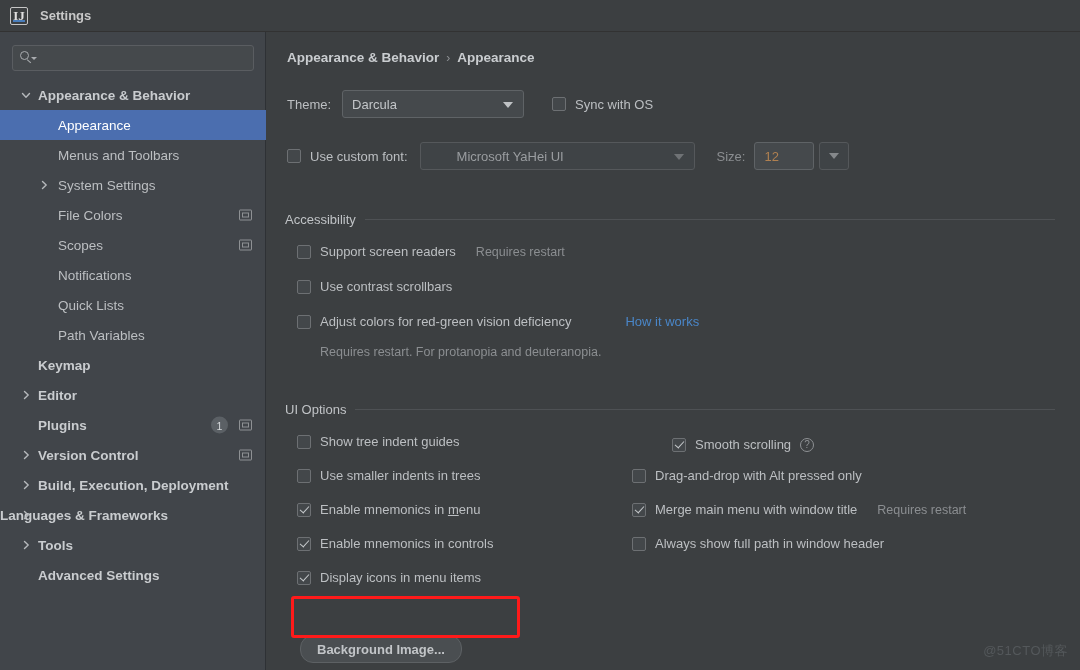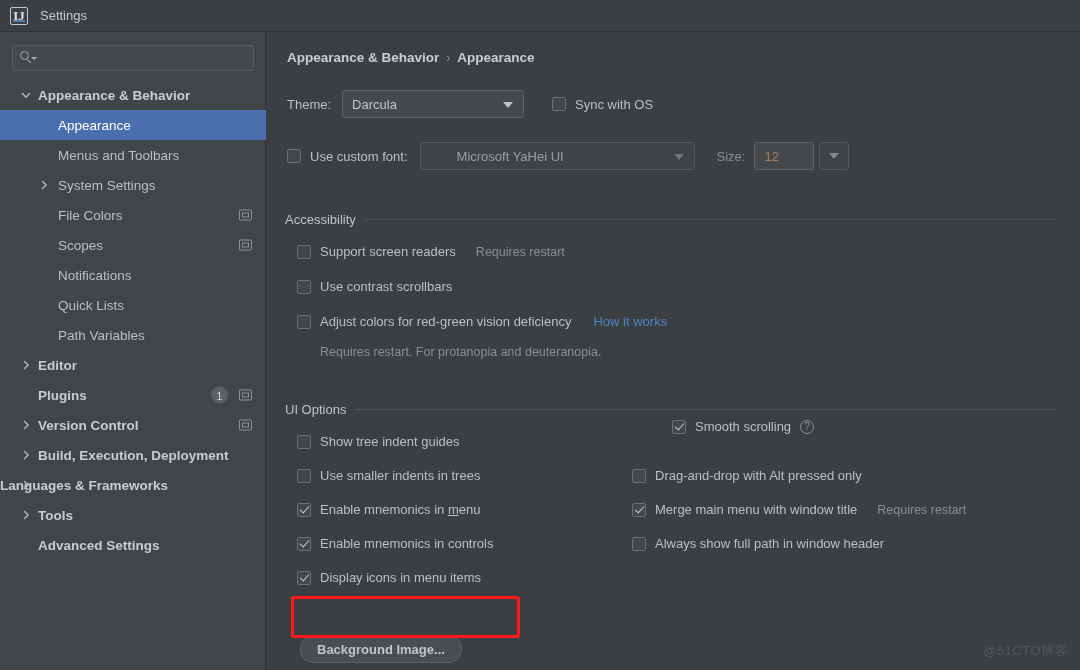--- a/index.html
+++ b/index.html
@@ -33,21 +33,21 @@
     font-size: 13px; font-weight: bold; color: #e0e0e0;
     line-height: 1;
     font-family: "Liberation Serif", serif;
   }
   .ij-logo::after {
     content: ""; position: absolute;
     left: 2px; right: 2px; bottom: 2px; height: 2px;
     background: #4a7ebb;
   }
   .title-text {
-    margin-left: 12px; font-size: 13px; color: #c8c8c8;
+    margin-left: 12px; font-size: 13px; color: #c8c8c8; font-weight: bold;
   }
 
   
   .sidebar {
     position: absolute; left: 0; top: 32px;
     width: 266px; height: 638px;
     background: #41454a;
     border-right: 1px solid #2e3135;
   }
   .edge-strip {
@@ -300,20 +300,23 @@
         <div class="tree-row">
           <span class="tree-label" style="margin-left: 58px;">Notifications</span>
         </div>
         <div class="tree-row">
           <span class="tree-label" style="margin-left: 58px;">Quick Lists</span>
         </div>
         <div class="tree-row">
           <span class="tree-label" style="margin-left: 58px;">Path Variables</span>
         </div>
         <div class="tree-row bold">
+          <span class="tree-label" style="margin-left: 38px;">Keymap</span>
+        </div>
+        <div class="tree-row bold">
           <span class="arrow" style="left: 20px;">
             <svg width="12" height="12" viewBox="0 0 12 12">
               <path d="M4.5 2.5 L8.2 6 L4.5 9.5" fill="none" stroke="#b6b9bc" stroke-width="1.4" stroke-linecap="round" stroke-linejoin="round"></path>
             </svg>
           </span>
           <span class="tree-label" style="margin-left: 38px;">Editor</span>
         </div>
         <div class="tree-row bold">
           <span class="tree-label" style="margin-left: 38px;">Plugins</span>
           <span class="count-badge">1</span>
@@ -407,21 +410,21 @@
       <span class="note" style="margin-left:20px;">Requires restart</span>
     </div>
 
     <div class="row" style="left:30px; top:247px;">
       <span class="cb">
         <span class="box"></span>
         <span class="txt">Use contrast scrollbars</span>
       </span>
     </div>
 
-    <div class="row" style="left:30px; top:282px;">
+    <div class="row" style="left:30px; top:282px;gap:32px;">
       <span class="cb">
         <span class="box"></span>
         <span class="txt">Adjust colors for red-green vision deficiency</span>
       </span>
       <span class="link" style="margin-left:22px;">How it works</span>
     </div>
 
     <div class="row" style="left:53px; top:313px;">
       <span class="note">Requires restart. For protanopia and deuteranopia.</span>
     </div>
@@ -455,21 +458,21 @@
         <span class="txt">Enable mnemonics in controls</span>
       </span>
     </div>
     <div class="row" style="left:30px; top:538px;">
       <span class="cb checked">
         <span class="box"></span>
         <span class="txt">Display icons in menu items</span>
       </span>
     </div>
 
-    <div class="row" style="left:365px; top:387px;padding-left:40px;">
+    <div class="row" style="left:365px; top:405px;padding-left:40px;">
       <span class="cb checked">
         <span class="box"></span>
         <span class="txt">Smooth scrolling</span>
       </span>
       <span class="help-icon">?</span>
     </div>
     <div class="row" style="left:365px; top:436px;">
       <span class="cb">
         <span class="box"></span>
         <span class="txt">Drag-and-drop with Alt pressed only</span>

